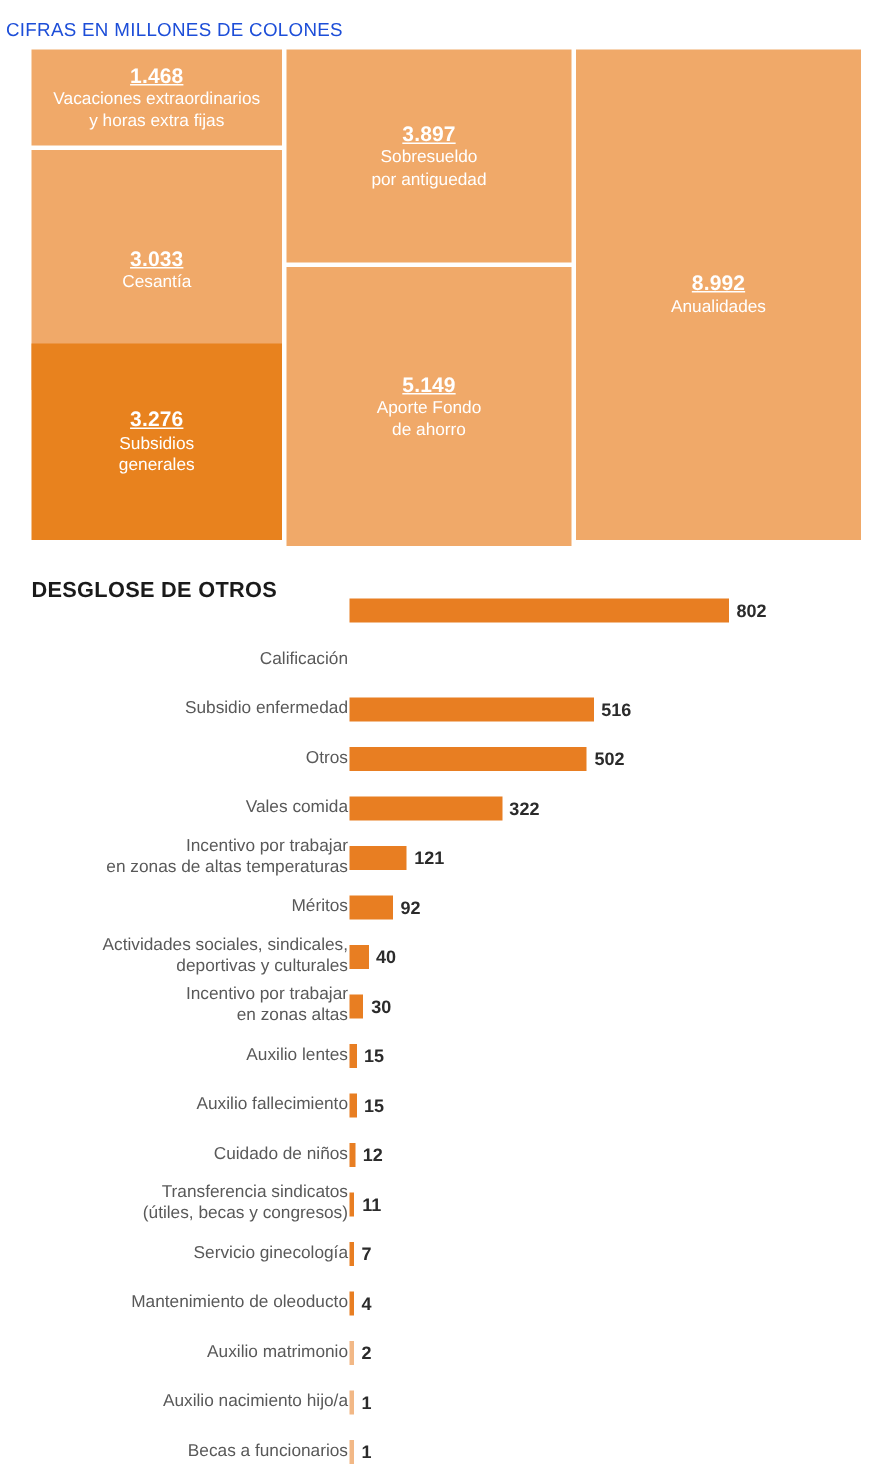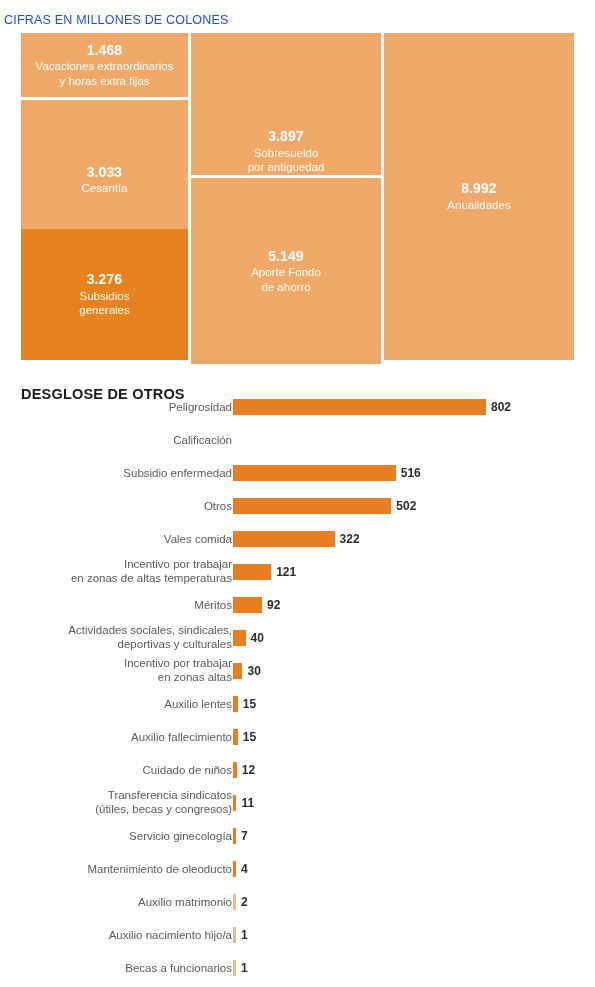--- a/index.html
+++ b/index.html
@@ -45,20 +45,21 @@
     text-align: center;
     color: #ffffff;
     overflow: hidden;
   }
   .tm-value {
     font-size: 14px;
     font-weight: bold;
     line-height: 1.25;
     letter-spacing: 0.1px;
     color: #ffffff;
+    text-decoration: underline;
   }
   .tm-label {
     font-size: 11.5px;
     font-weight: normal;
     line-height: 1.28;
     color: #ffffff;
     padding: 0 2px;
     white-space: pre-line;
   }
 
@@ -132,41 +133,40 @@
     </div>
     <div class="tm-cell" style="left: 0px; top: 67px; width: 167px; height: 160px; background: rgb(240, 169, 105);">
       <div class="tm-value">3.033</div>
       <div class="tm-label">Cesantía</div>
     </div>
     <div class="tm-cell" style="left: 0px; top: 196px; width: 167px; height: 131px; background: rgb(232, 130, 30);">
       <div class="tm-value">3.276</div>
       <div class="tm-label">Subsidios
 generales</div>
     </div>
-    <div class="tm-cell" style="left: 170px; top: 0px; width: 190px; height: 142px; background: rgb(240, 169, 105); justify-content: flex-end;">
+    <div class="tm-cell" style="left: 170px; top: 0px; width: 190px; height: 142px; background: rgb(240, 169, 105);">
       <div class="tm-value">3.897</div>
       <div class="tm-label">Sobresueldo
 por antiguedad</div>
     </div>
     <div class="tm-cell" style="left: 170px; top: 145px; width: 190px; height: 186px; background: rgb(240, 169, 105);">
       <div class="tm-value">5.149</div>
       <div class="tm-label">Aporte Fondo
 de ahorro</div>
     </div>
     <div class="tm-cell" style="left: 363px; top: 0px; width: 190px; height: 327px; background: rgb(240, 169, 105);">
       <div class="tm-value">8.992</div>
       <div class="tm-label">Anualidades</div>
     </div>
   </div>
 
 <div id="section-title">DESGLOSE DE OTROS</div>
 
 <div id="barchart">
     <div class="bar-row">
-      <div class="bar-label">Peligrosidad</div>
       <div class="bar-track">
         <div class="bar-fill" style="width: 253px; background: rgb(232, 126, 34);"></div>
         <div class="bar-value">802</div>
       </div>
     </div>
     <div class="bar-row">
       <div class="bar-label">Calificación</div>
     </div>
     <div class="bar-row">
       <div class="bar-label">Subsidio enfermedad</div>

